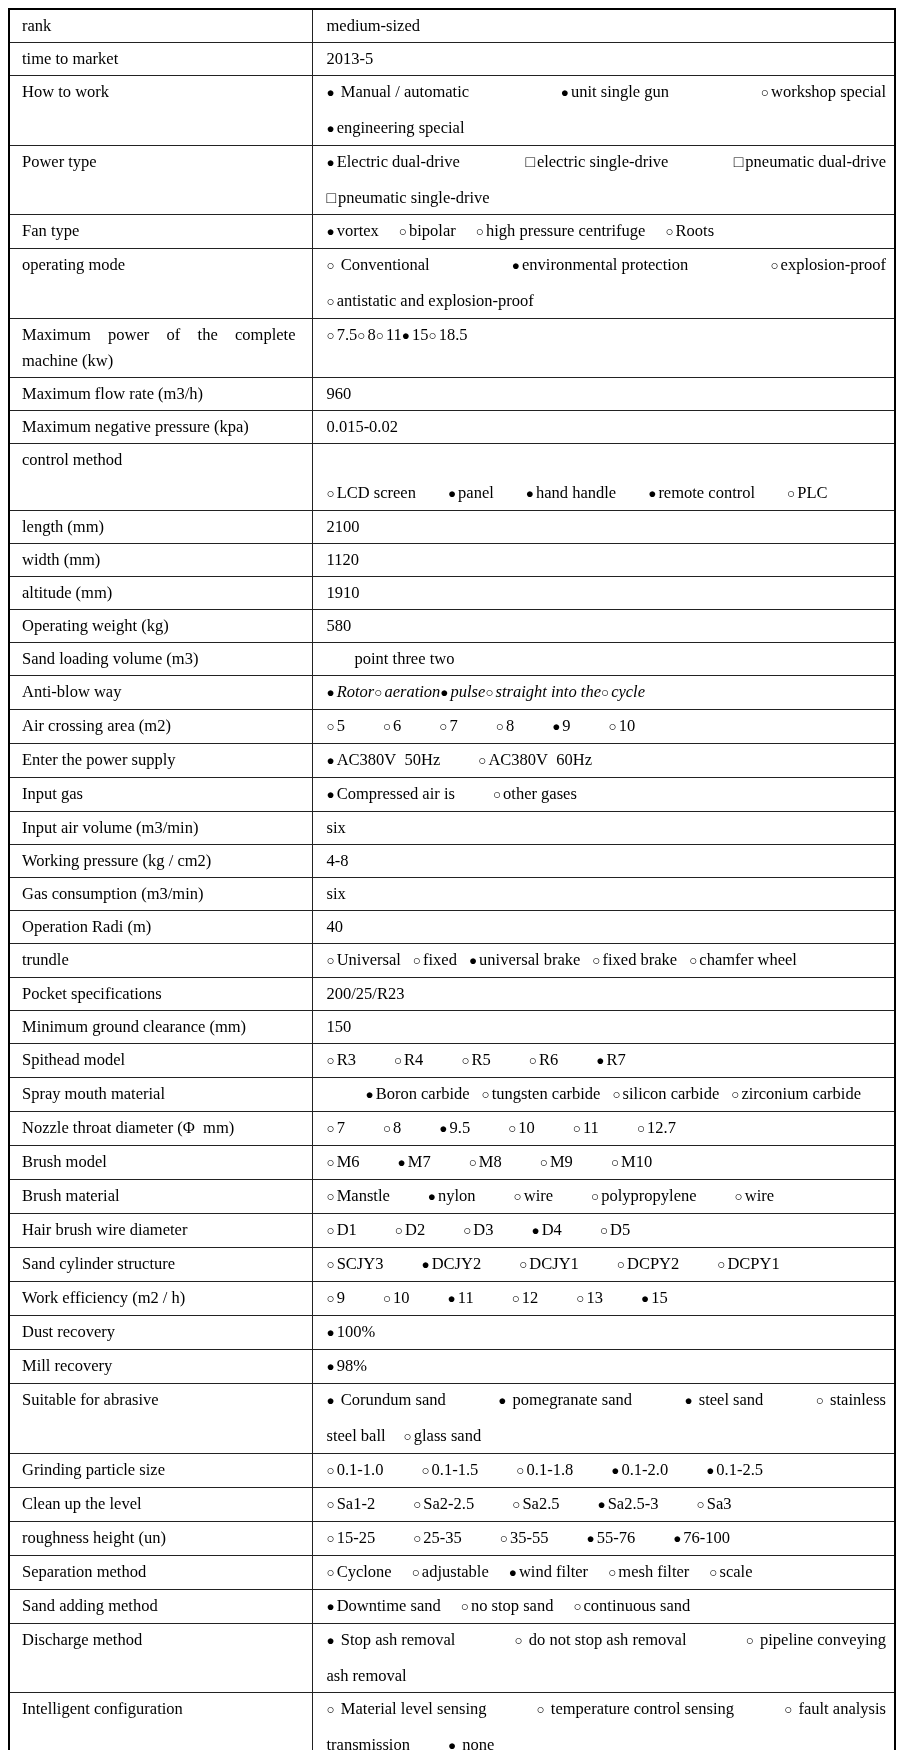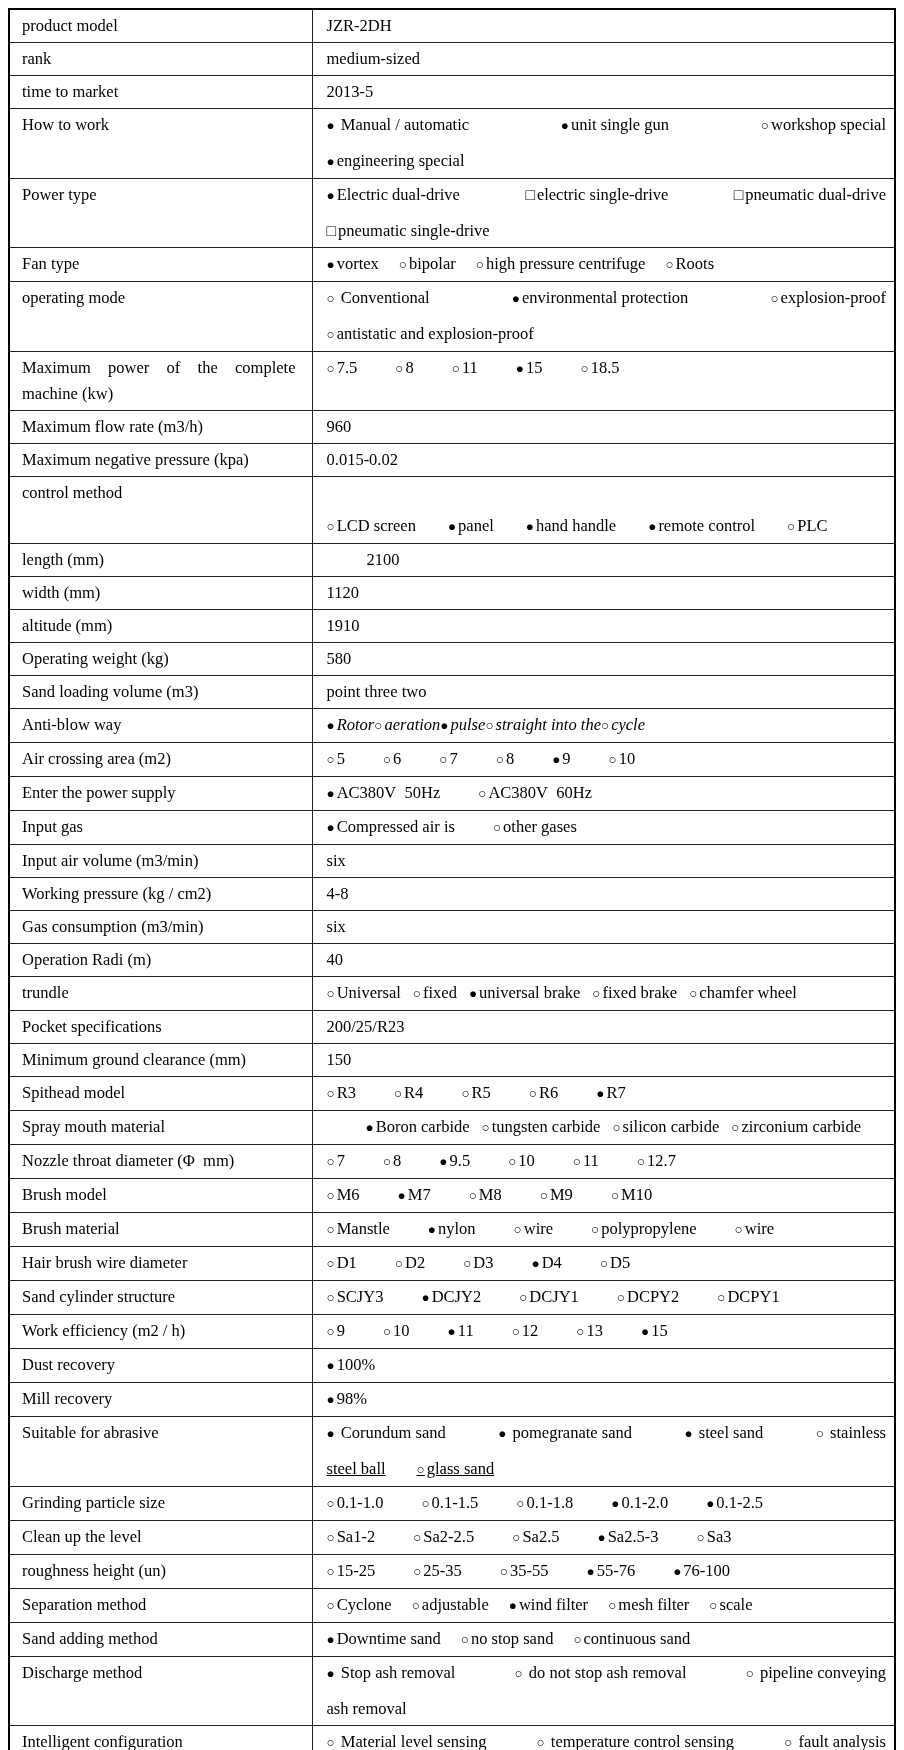--- a/index.html
+++ b/index.html
@@ -56,28 +56,20 @@
 <body>
 
 <div class="wrap">
   <table class="spec">
     <colgroup>
       <col class="c-label">
       <col class="c-value">
     </colgroup>
     <tbody>
         <tr>
-          <td class="label-cell">product model</td>
-          <td class="value-cell">
-            <div class="line" style="column-gap: 38px;">
-              <span class="opt"><span class="tx">JZR-2DH</span></span>
-            </div>
-          </td>
-        </tr>
-        <tr>
           <td class="label-cell">rank</td>
           <td class="value-cell">
             <div class="line" style="column-gap: 38px;">
               <span class="opt"><span class="tx">medium-sized</span></span>
             </div>
           </td>
         </tr>
         <tr>
           <td class="label-cell">time to market</td>
           <td class="value-cell">
@@ -132,21 +124,21 @@
               <span class="opt"><span class="mk">○</span><span class="tx">explosion-proof</span></span>
             </div>
             <div class="line" style="column-gap: 38px;">
               <span class="opt"><span class="mk">○</span><span class="tx">antistatic and explosion-proof</span></span>
             </div>
           </td>
         </tr>
         <tr>
           <td class="label-cell">Maximum power of the complete machine (kw)</td>
           <td class="value-cell">
-            <div class="line" style="column-gap: 38px; align-items: center;">
+            <div class="line" style=" align-items: center;">
               <span class="opt"><span class="mk">○</span><span class="tx">7.5</span></span>
               <span class="opt"><span class="mk">○</span><span class="tx">8</span></span>
               <span class="opt"><span class="mk">○</span><span class="tx">11</span></span>
               <span class="opt"><span class="mk">●</span><span class="tx">15</span></span>
               <span class="opt"><span class="mk">○</span><span class="tx">18.5</span></span>
             </div>
           </td>
         </tr>
         <tr>
           <td class="label-cell">Maximum flow rate (m3/h)</td>
@@ -172,21 +164,21 @@
               <span class="opt"><span class="mk">●</span><span class="tx">panel</span></span>
               <span class="opt"><span class="mk">●</span><span class="tx">hand handle</span></span>
               <span class="opt"><span class="mk">●</span><span class="tx">remote control</span></span>
               <span class="opt"><span class="mk">○</span><span class="tx">PLC</span></span>
             </div>
           </td>
         </tr>
         <tr>
           <td class="label-cell">length (mm)</td>
           <td class="value-cell">
-            <div class="line" style="column-gap: 38px; margin-left: 40px;">
+            <div class="line" style="column-gap: 38px;">
               <span class="opt"><span class="tx">2100</span></span>
             </div>
           </td>
         </tr>
         <tr>
           <td class="label-cell">width (mm)</td>
           <td class="value-cell">
             <div class="line" style="column-gap: 38px;">
               <span class="opt"><span class="tx">1120</span></span>
             </div>
@@ -204,21 +196,21 @@
           <td class="label-cell">Operating weight (kg)</td>
           <td class="value-cell">
             <div class="line" style="column-gap: 38px;">
               <span class="opt"><span class="tx">580</span></span>
             </div>
           </td>
         </tr>
         <tr>
           <td class="label-cell">Sand loading volume (m3)</td>
           <td class="value-cell">
-            <div class="line" style="column-gap: 38px;">
+            <div class="line" style="column-gap: 38px; margin-left: 28px;">
               <span class="opt"><span class="tx">point three two</span></span>
             </div>
           </td>
         </tr>
         <tr>
           <td class="label-cell">Anti-blow way</td>
           <td class="value-cell">
             <div class="line" style=" font-style: italic;">
               <span class="opt"><span class="mk">●</span><span class="tx">Rotor</span></span>
               <span class="opt"><span class="mk">○</span><span class="tx">aeration</span></span>
@@ -434,21 +426,21 @@
         </tr>
         <tr>
           <td class="label-cell">Suitable for abrasive</td>
           <td class="value-cell">
             <div class="line full">
               <span class="opt"><span class="mk">●</span><span class="tx"> Corundum sand</span></span>
               <span class="opt"><span class="mk">●</span><span class="tx"> pomegranate sand</span></span>
               <span class="opt"><span class="mk">●</span><span class="tx"> steel sand</span></span>
               <span class="opt"><span class="mk">○</span><span class="tx"> stainless</span></span>
             </div>
-            <div class="line" style="column-gap: 31px; text-decoration: underline;">
+            <div class="line" style="column-gap: 18px;">
               <span class="opt"><span class="tx">steel ball</span></span>
               <span class="opt"><span class="mk">○</span><span class="tx">glass sand</span></span>
             </div>
           </td>
         </tr>
         <tr>
           <td class="label-cell">Grinding particle size</td>
           <td class="value-cell">
             <div class="line" style="column-gap: 38px;">
               <span class="opt"><span class="mk">○</span><span class="tx">0.1-1.0</span></span>

